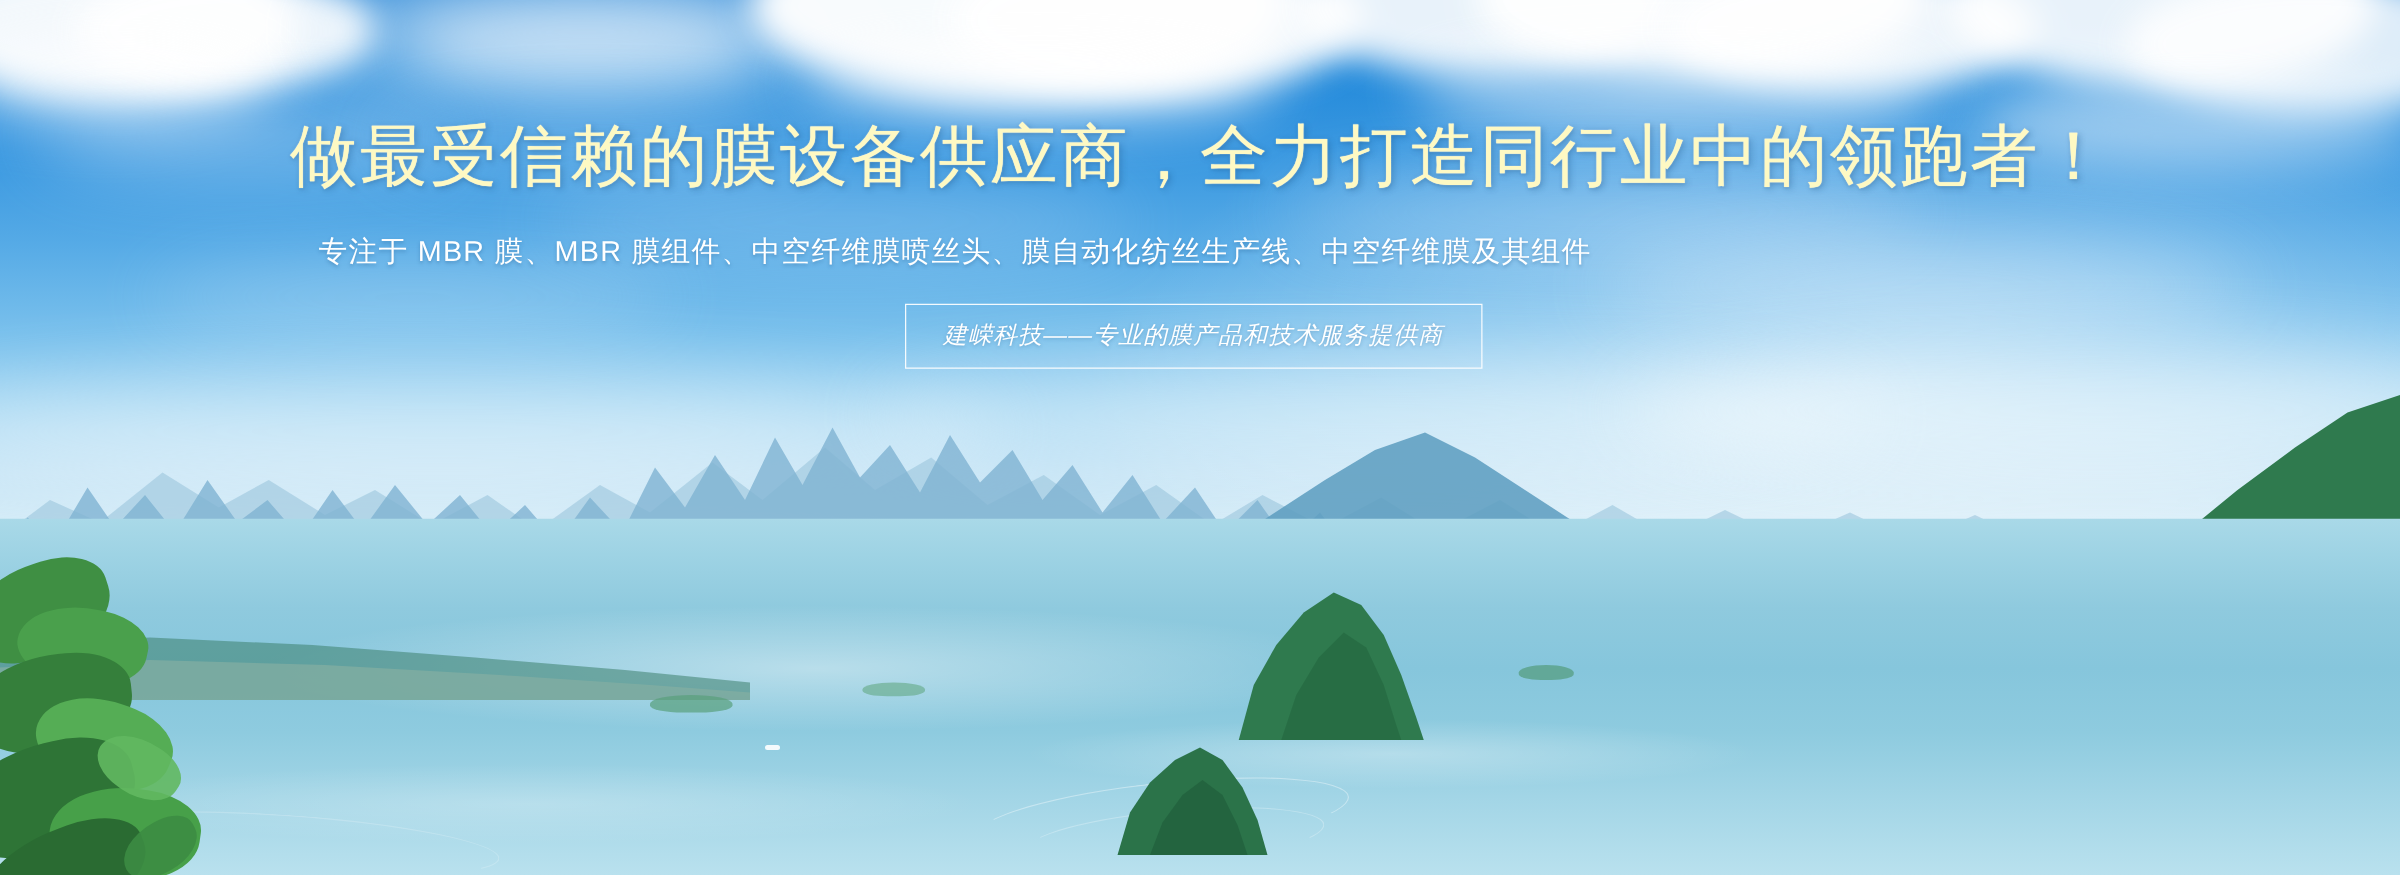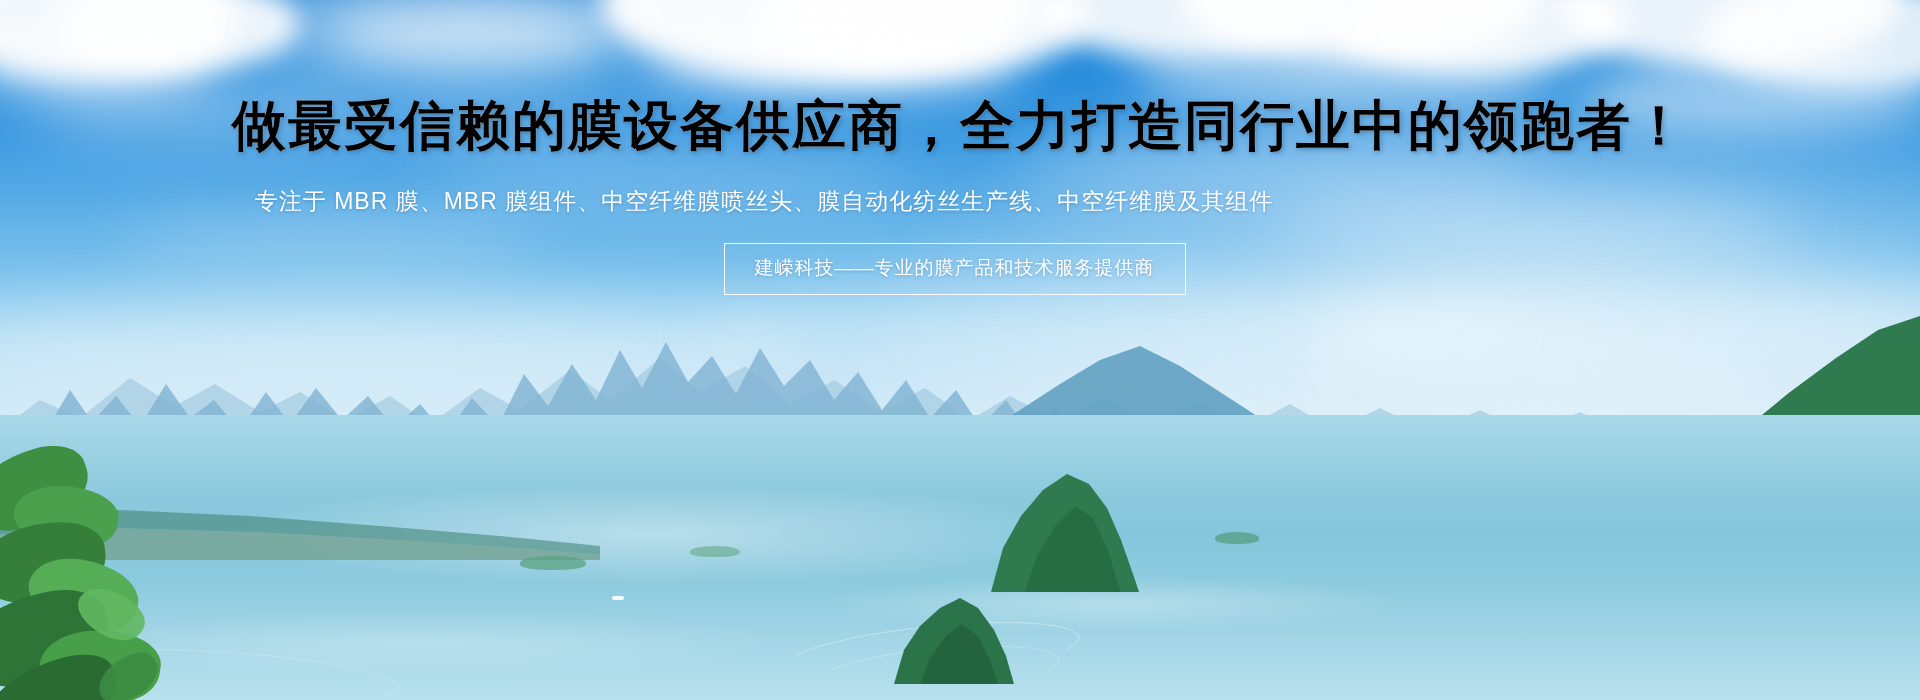--- a/index.html
+++ b/index.html
@@ -74,42 +74,42 @@
   }
 
   
   .overlay {
     position:absolute; left:0; top:0; width:1920px; height:700px;
     text-align:center;
   }
   .headline {
     position:absolute; left:0; top:96px; width:1920px;
     font-size:54px;
-    font-weight:bold;
-    color:#000000;
+    font-weight:normal;
+    color:#fef9c3;
     letter-spacing:2px;
     line-height:1.08;
     text-shadow:
       0 0 1px rgba(255,255,255,0.9),
       2px 2px 5px rgba(20,70,120,0.30),
       0 1px 2px rgba(20,70,120,0.25);
     white-space:nowrap;
   }
   .subtitle {
     position:absolute; left:0; top:186px; width:1528px;
     font-size:23px;
     font-weight:normal;
     color:#ffffff;
     letter-spacing:1px;
     text-shadow:0 1px 3px rgba(30,80,130,0.35);
     white-space:nowrap;
   }
   .tagline-wrap {
     position:absolute; left:0; top:243px; width:1909px;
-    display:flex; justify-content:center;
+    display:flex; justify-content:center;font-style:italic;
   }
   .tagline-box {
     border:1px solid rgba(255,255,255,0.92);
     padding:11px 30px 13px;
     font-size:19px;
     color:#ffffff;
     letter-spacing:1px;
     white-space:nowrap;
     text-shadow:0 1px 3px rgba(30,80,130,0.30);
     background:rgba(255,255,255,0.02);

